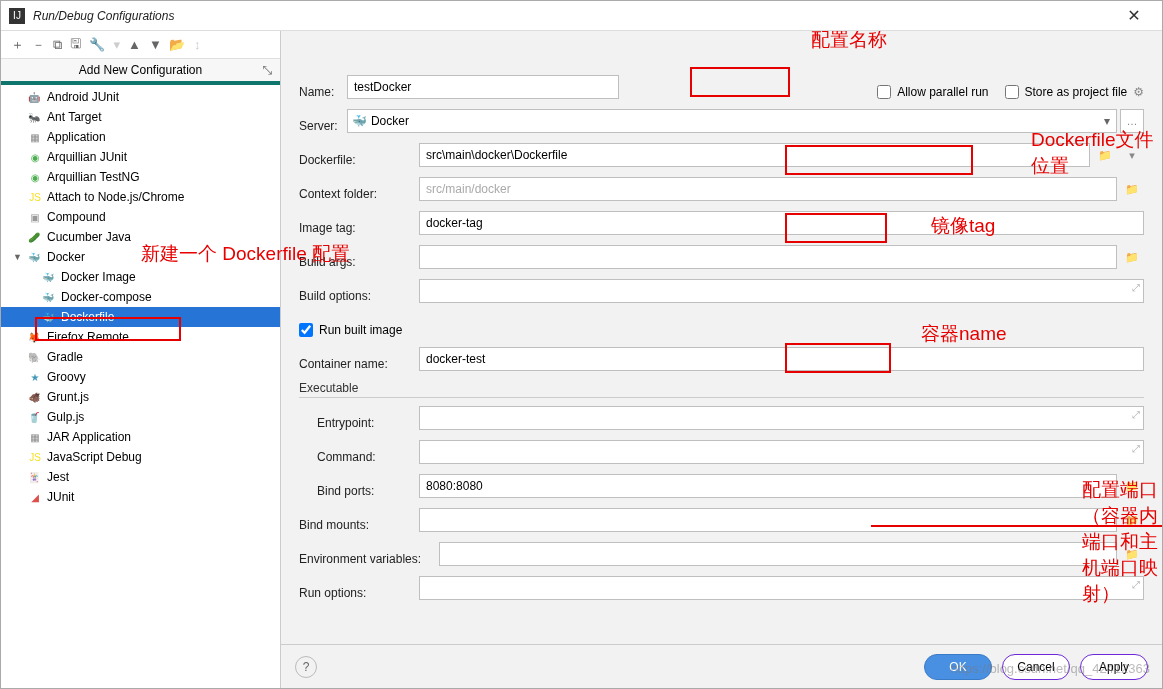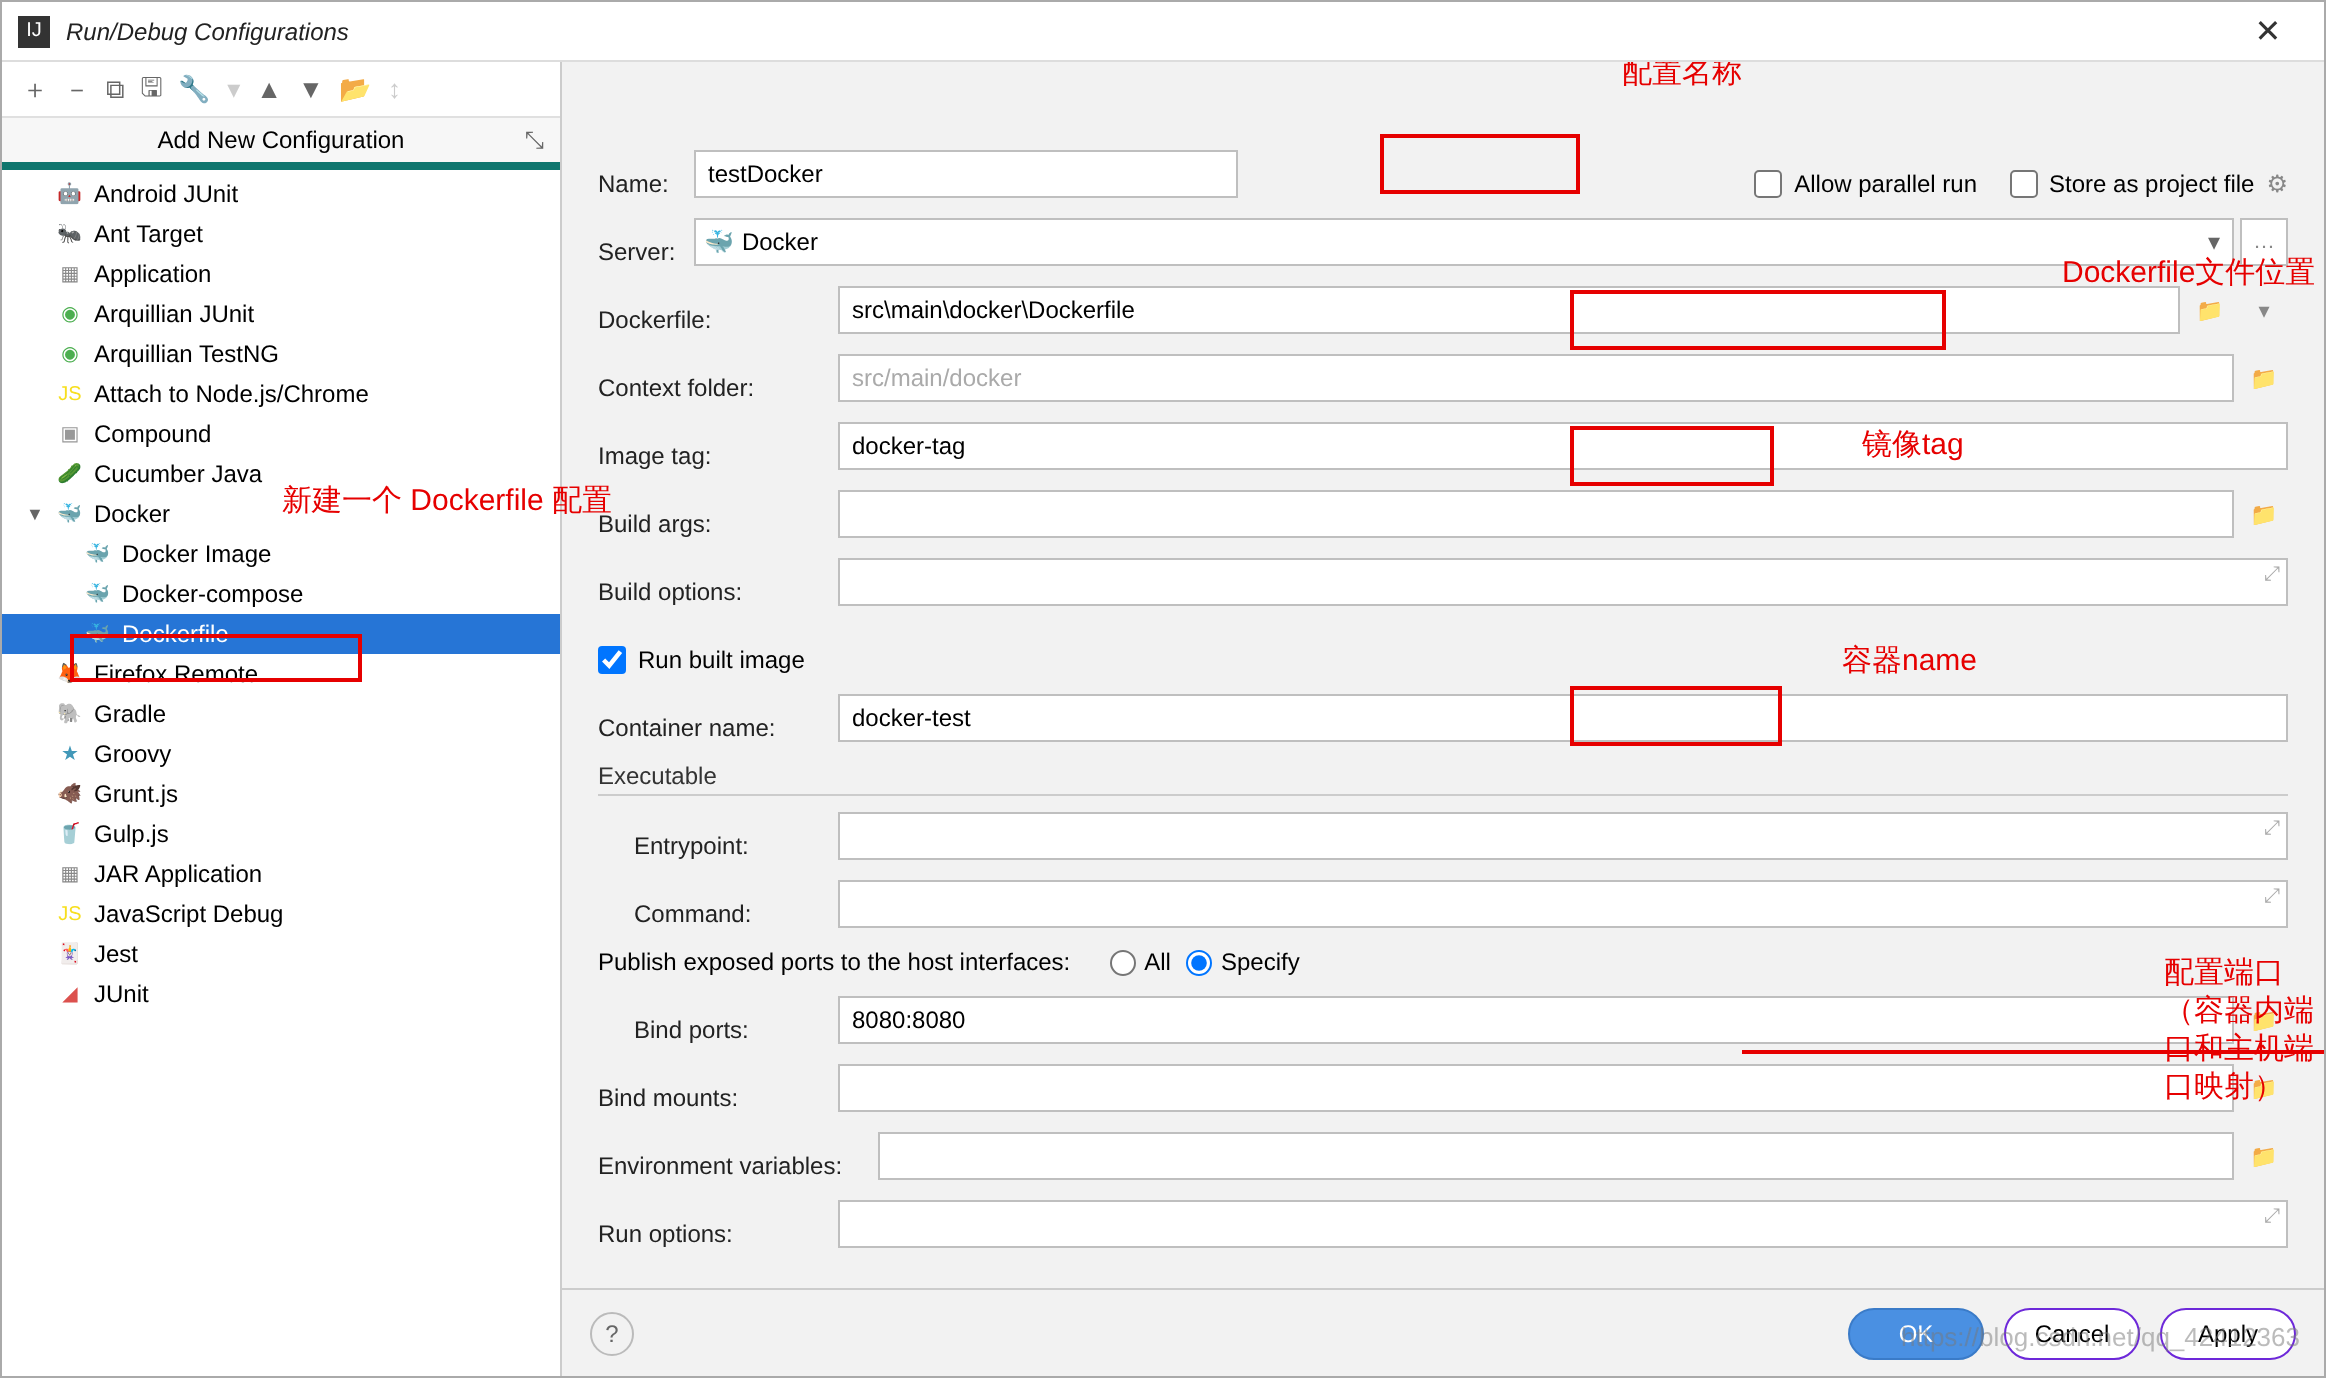--- a/index.html
+++ b/index.html
@@ -34,21 +34,21 @@
 .chk { width: 14px; height: 14px; margin-right: 6px; }
 .section-hdr { border-bottom: 1px solid #ccc; padding-bottom: 2px; margin: 6px 0 8px 0; color: #333; }
 .publish-row { display: flex; align-items: center; margin-bottom: 10px; }
 .publish-row .lbl2 { width: auto; margin-right: 12px; }
 .radio { margin: 0 4px 0 8px; }
 .footer { height: 44px; border-top: 1px solid #ccc; display: flex; align-items: center; padding: 0 14px; gap: 10px; }
 .footer .help { width: 22px; height: 22px; border: 1px solid #bbb; border-radius: 11px; display: flex; align-items: center; justify-content: center; color: #666; cursor: pointer; }
 .footer .spacer { flex: 1; }
 .btn { min-width: 68px; height: 26px; border: 1px solid #6d28d9; background: #fff; cursor: pointer; border-radius: 13px; }
 .btn.primary { background: #4a90e2; color: #fff; border-color: #3a7bc8; }
-.annot { position: absolute; color: #e60000; font-size: 15px; pointer-events: none; z-index: 50; font-family: "Microsoft YaHei", sans-serif; }
+.annot { position: absolute; color: #e60000; font-size: 19px; pointer-events: none; z-index: 50; font-family: "Microsoft YaHei", sans-serif; }
 .redbox { position: absolute; border: 2px solid #e60000; pointer-events: none; z-index: 40; }
 .expand-btn { position: absolute; right: 4px; top: 3px; color: #aaa; font-size: 10px; cursor: pointer; }
 .fld-wrap { flex: 1; position: relative; display: flex; }
 .arrow { position: absolute; height: 2px; background: #e60000; z-index: 45; pointer-events: none; }
 .arrow::after { content: ''; position: absolute; right: -8px; top: -4px; border: 5px solid transparent; border-left: 8px solid #e60000; }
 .watermark { position: absolute; right: 12px; bottom: 12px; color: rgba(120,120,120,0.5); font-size: 13px; z-index: 60; pointer-events: none; }
 .dropdown-arrow { width: 18px; text-align: center; color: #666; }
 </style>
 </head>
 <body>
@@ -261,27 +261,20 @@
 
         <div class="row">
           <div class="lbl indent">Command:</div>
           <div class="fld-wrap">
               <input type="text" class="fld" style="">
               <span class="expand-btn">⤢</span>
             </div>
         </div>
 
         <div class="annot" style="left:801px; top:446px">配置端口（容器内端口和主机端口映射）</div>
-        <div class="publish-row">
-          <span class="lbl2">Publish exposed ports to the host interfaces:</span>
-          <input type="radio" class="radio" name="pub" style="">
-          <span>All</span>
-          <input type="radio" class="radio" name="pub" checked="" style="">
-          <span>Specify</span>
-        </div>
 
         <div class="arrow" style="left:590px; top:494px; width:470px"></div>
         <div class="row">
           <div class="lbl indent">Bind ports:</div>
           <input type="text" class="fld" value="8080:8080" style="">
           <div class="icon-btn noborder">📁</div>
         </div>
 
         <div class="row">
           <div class="lbl">Bind mounts:</div>

